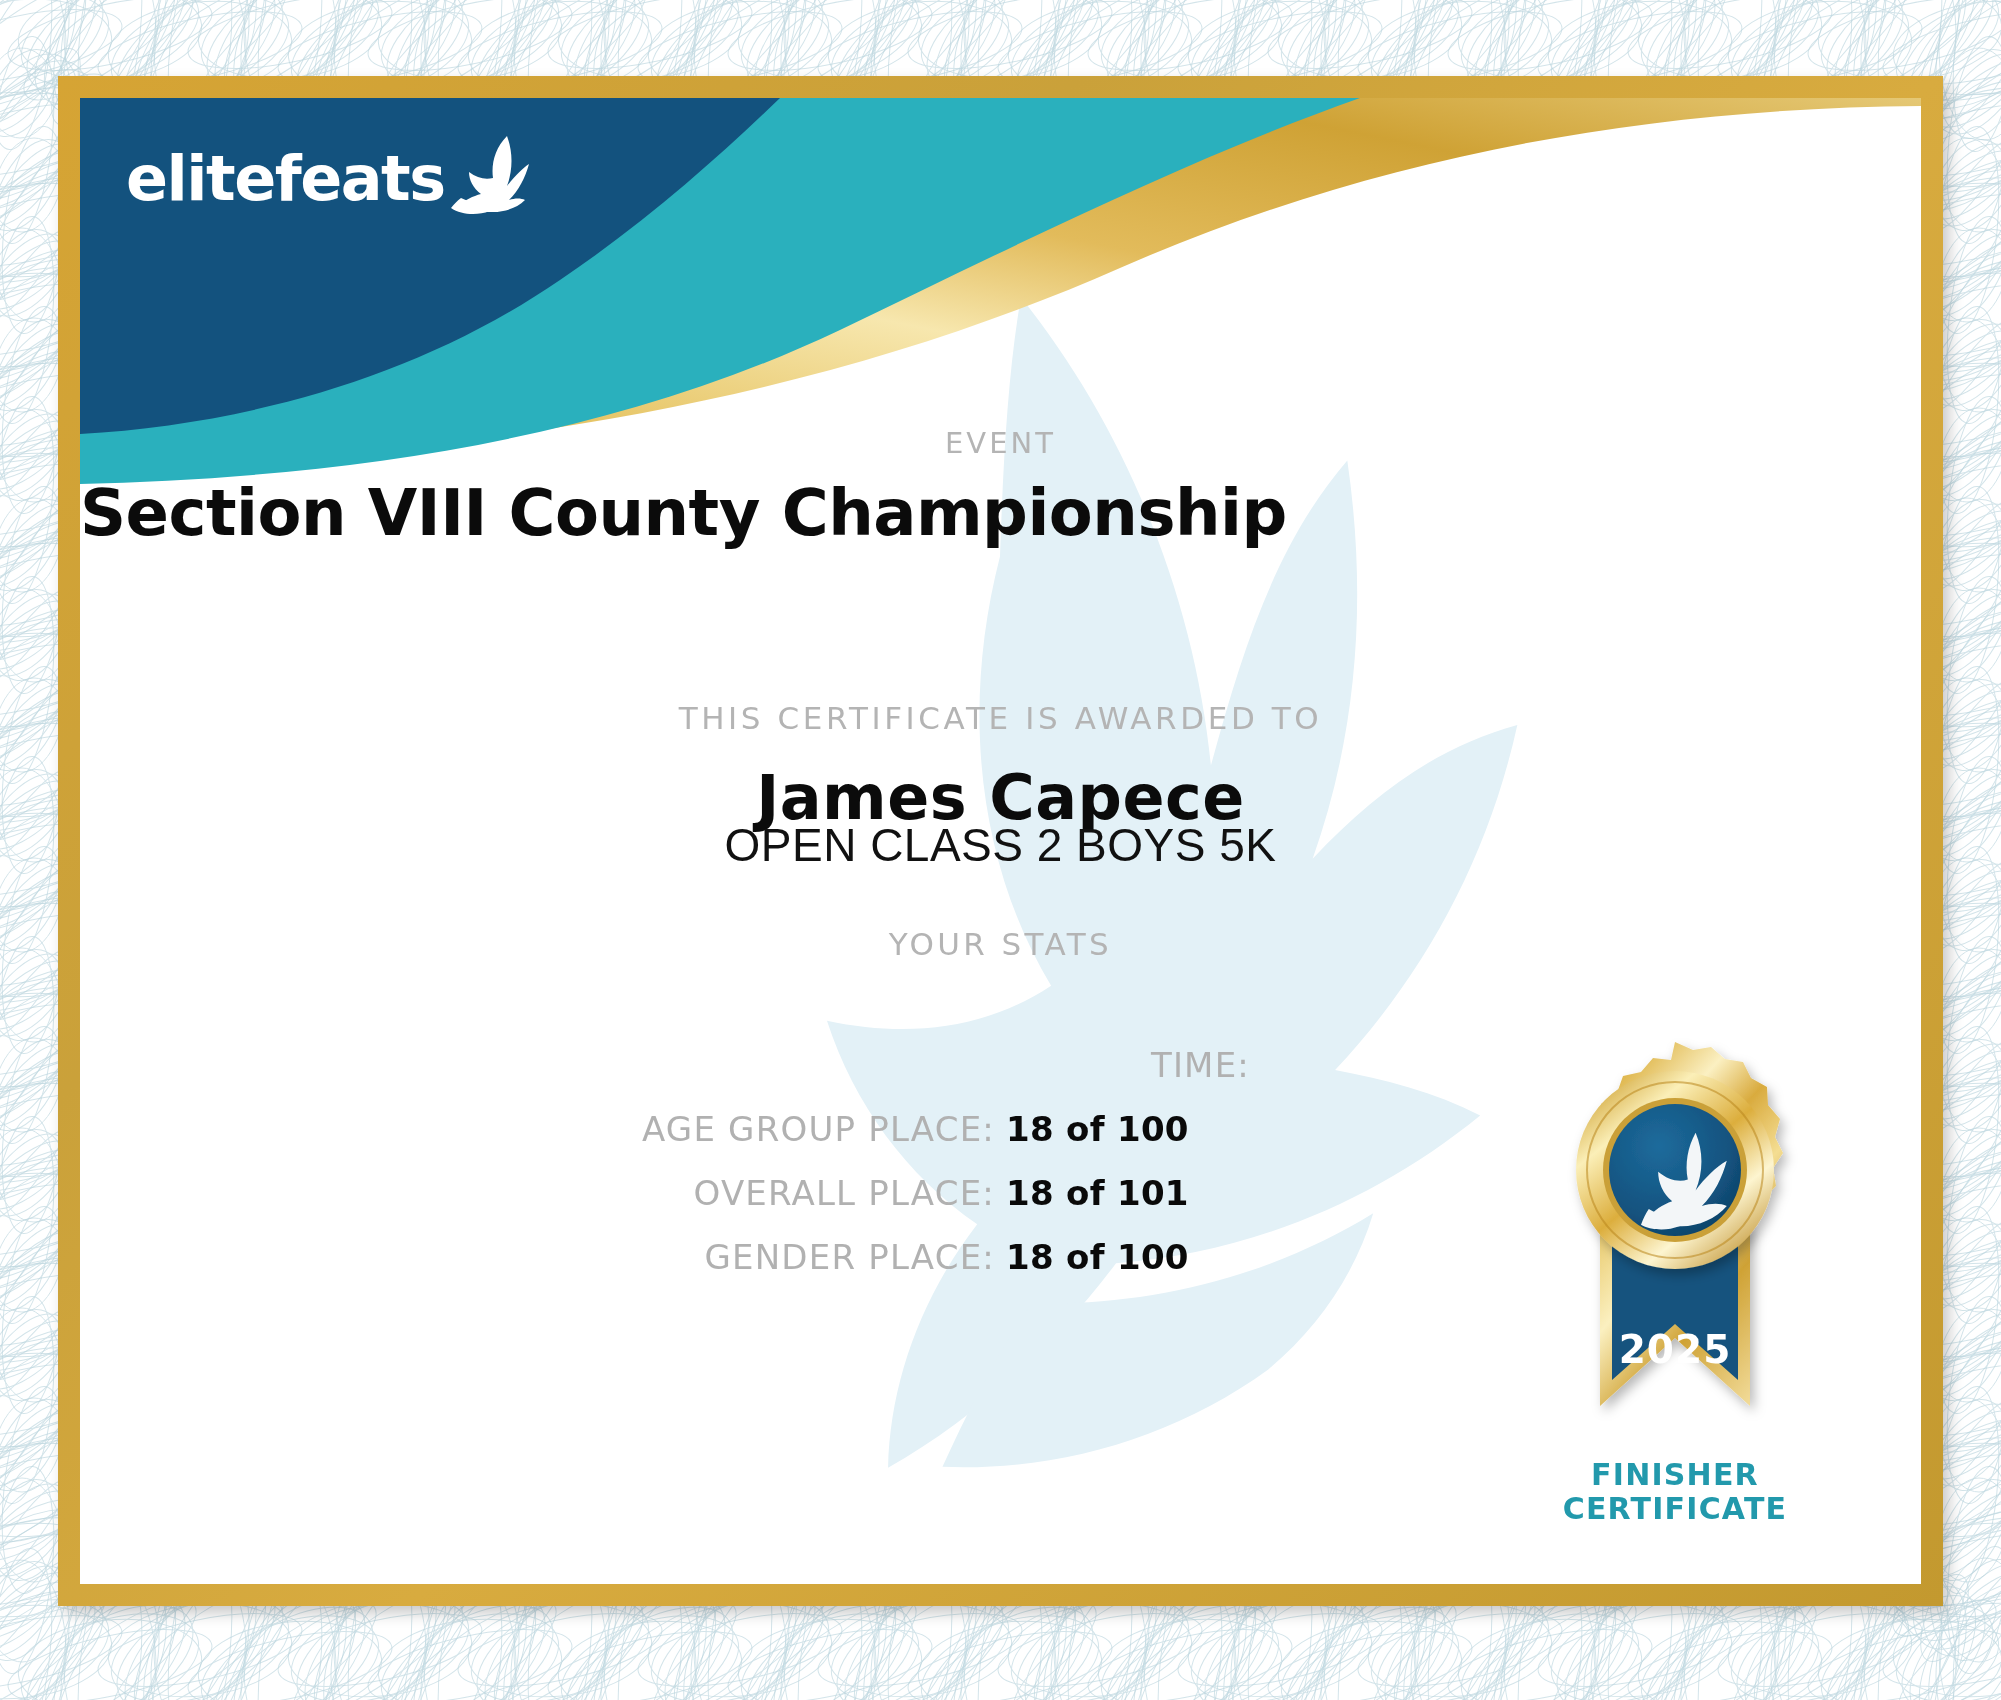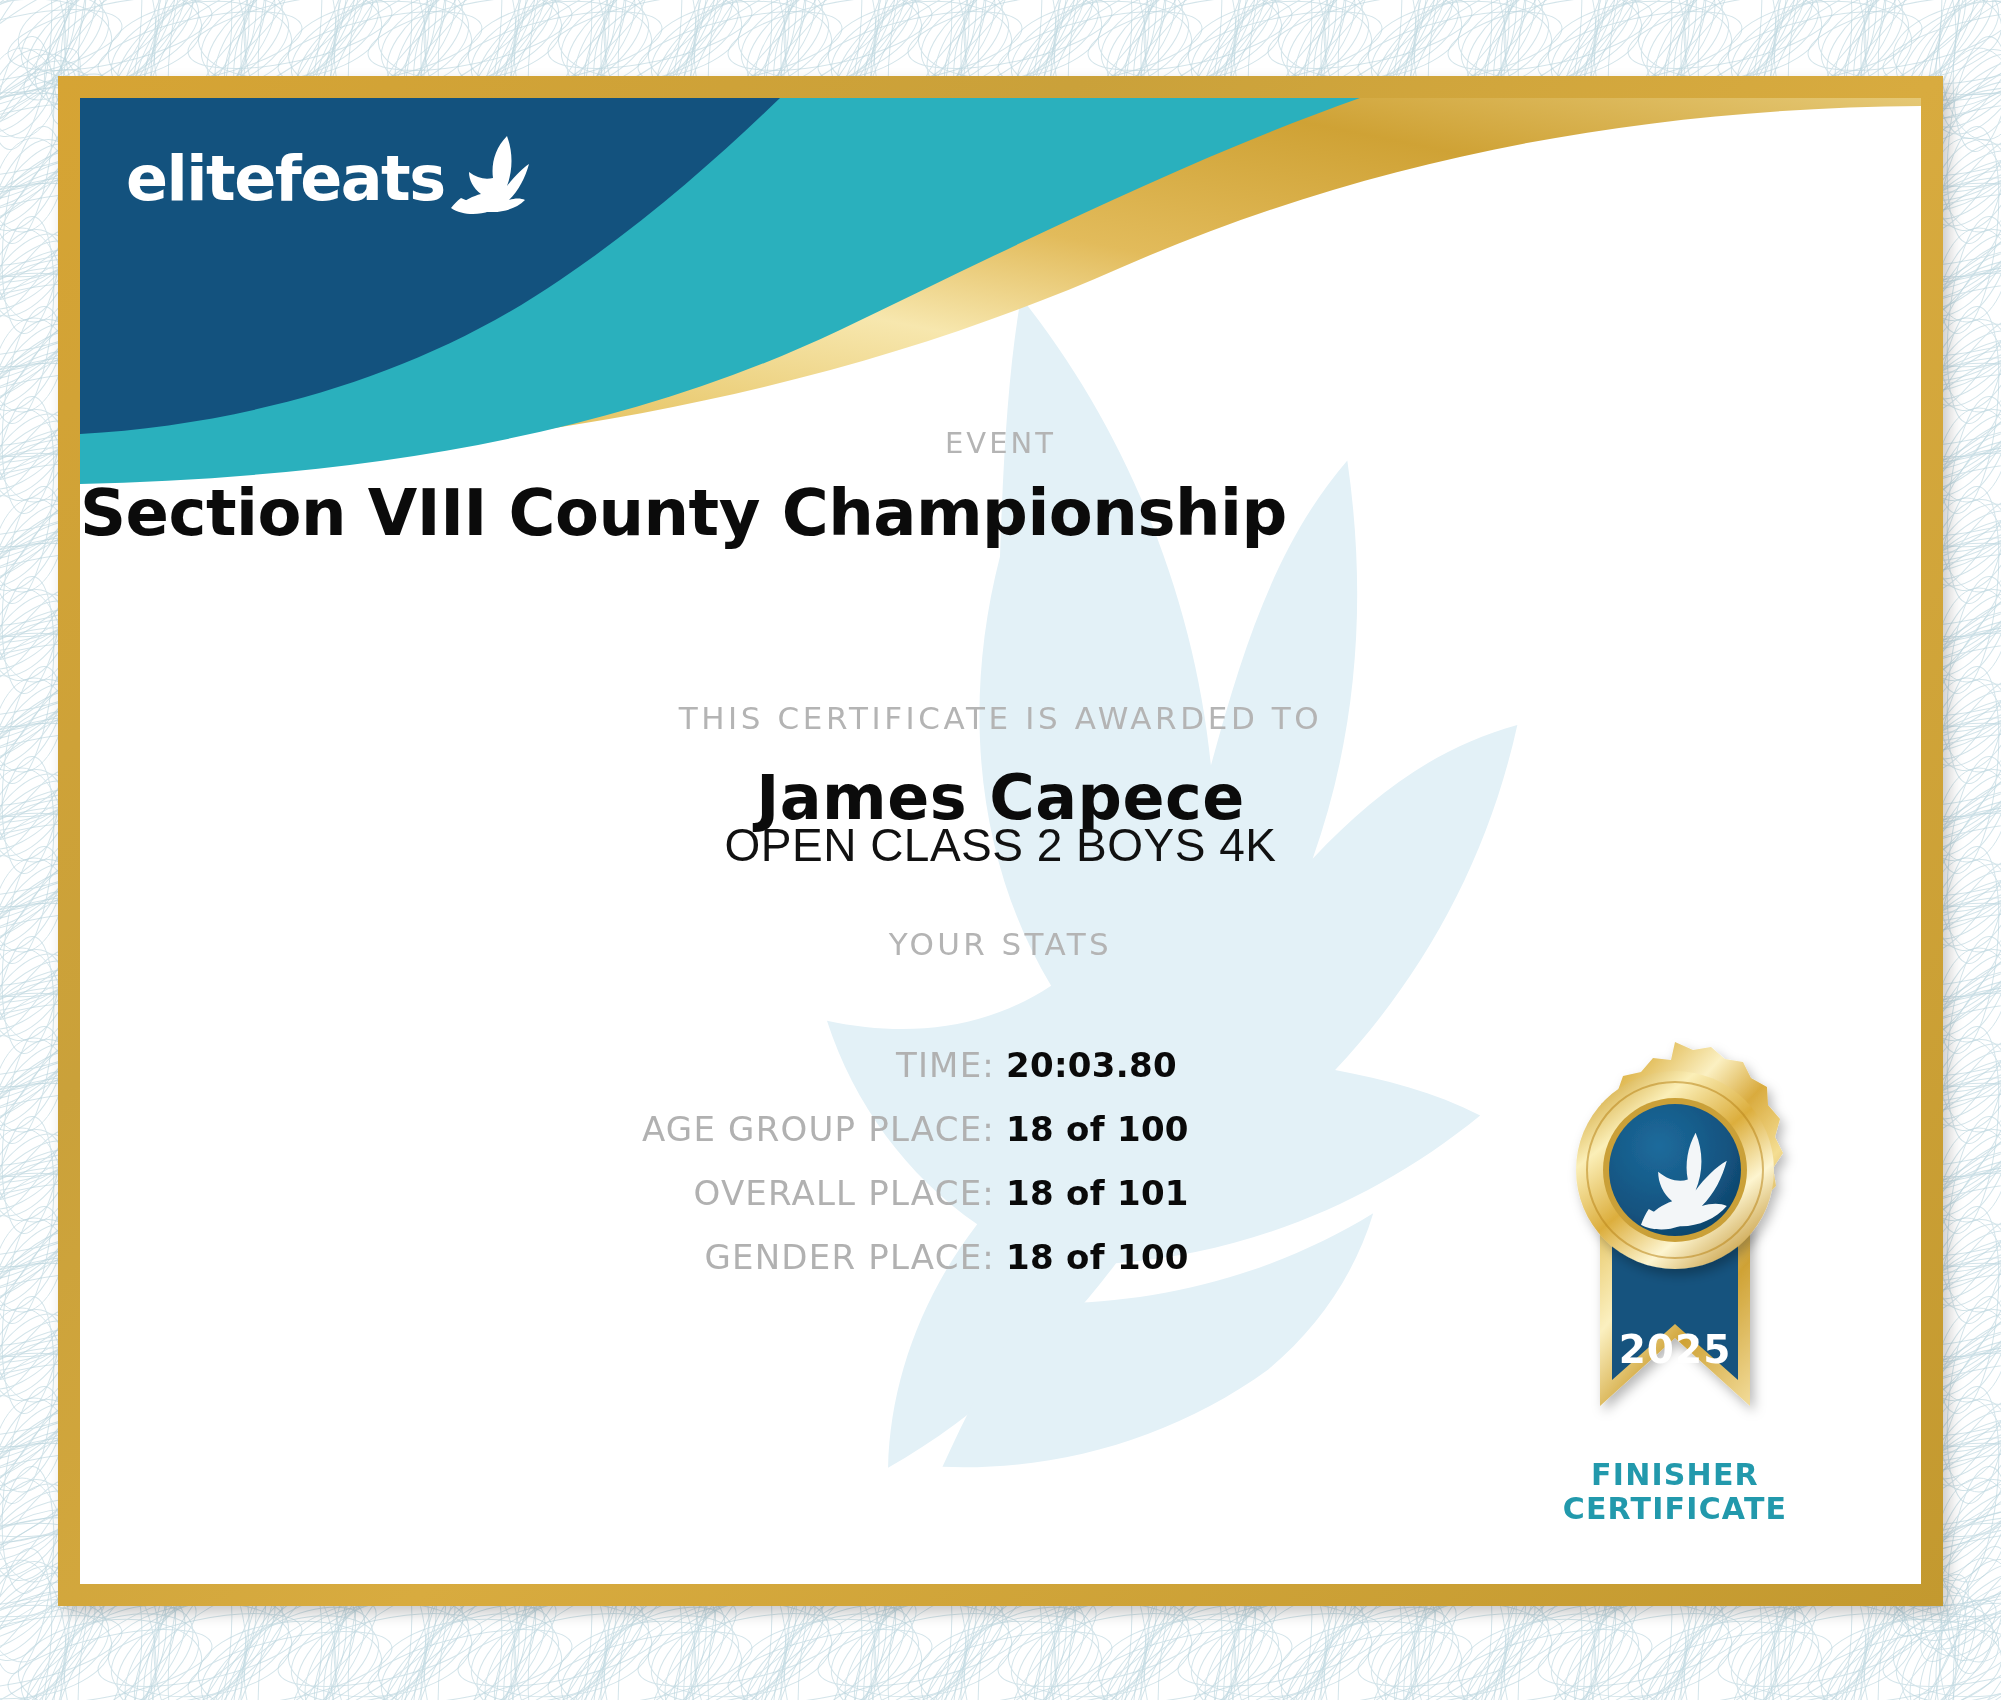--- a/index.html
+++ b/index.html
@@ -399,28 +399,27 @@
       <div id="content-area">
 
         <div id="event-label" class="eyebrow-label">EVENT</div>
 
         <div id="event-title">Section VIII County Championship</div>
 
         <div id="awarded-label" class="eyebrow-label">THIS CERTIFICATE IS AWARDED TO</div>
 
         <div id="recipient-name">James Capece</div>
 
-        <div id="recipient-division">OPEN CLASS 2 BOYS 4K</div>
+        <div id="recipient-division">OPEN CLASS 2 BOYS 5K</div>
 
         <div id="stats-label" class="eyebrow-label">YOUR STATS</div>
 
         <div id="stats-list">
           <div class="stat-row">
             <span class="stat-label">TIME:</span>
-            <span class="stat-value">20:03.80</span>
           </div>
           <div class="stat-row">
             <span class="stat-label">AGE GROUP PLACE:</span>
             <span class="stat-value">18 of 100</span>
           </div>
           <div class="stat-row">
             <span class="stat-label">OVERALL PLACE:</span>
             <span class="stat-value">18 of 101</span>
           </div>
           <div class="stat-row">

